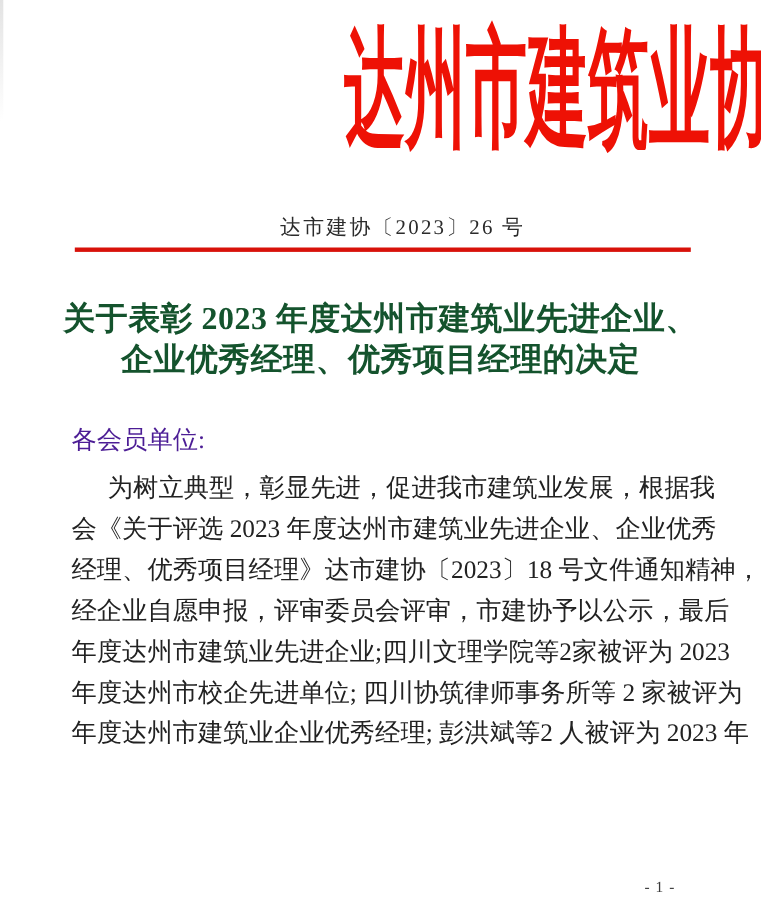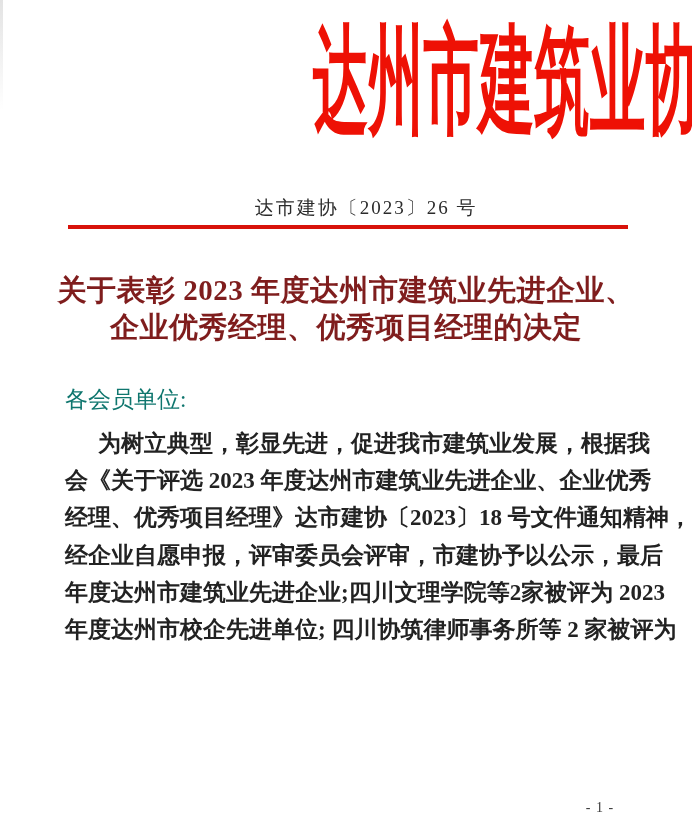--- a/index.html
+++ b/index.html
@@ -69,49 +69,48 @@
   
   .doc-title {
     position: absolute;
     top: 272px;
     left: 30px;
     width: 632px;
     text-align: center;
     font-size: 29px;
     font-weight: bold;
     line-height: 37px;
-    color: #7f1d1d;
+    color: #14532d;
     letter-spacing: 0.5px;
   }
   
   .salutation {
     position: absolute;
     top: 386px;
     left: 65px;
     font-size: 23px;
     line-height: 28px;
-    color: #0f766e;
+    color: #4c1d95;
   }
   
   .body-block {
     position: absolute;
     top: 425px;
     left: 65px;
     width: 563px;
     font-size: 23px;
     color: #222222;
   }
   .body-line {
     height: 37.2px;
     line-height: 37.2px;
     text-align: justify;
     text-align-last: justify;
     text-justify: inter-character;
     white-space: nowrap;
-    font-weight: bold;
   }
   .body-line.indent {
     padding-left: 33px;
     width: 530px;
   }
   
   .page-number {
     position: absolute;
     top: 800px;
     left: 560px;
@@ -144,17 +143,18 @@
 
   <div class="salutation">各会员单位:</div>
 
   <div class="body-block">
     <div class="body-line indent">为树立典型，彰显先进，促进我市建筑业发展，根据我</div>
     <div class="body-line">会《关于评选 2023 年度达州市建筑业先进企业、企业优秀</div>
     <div class="body-line">经理、优秀项目经理》达市建协〔2023〕18 号文件通知精神，</div>
     <div class="body-line">经企业自愿申报，评审委员会评审，市建协予以公示，最后</div>
     <div class="body-line">年度达州市建筑业先进企业;四川文理学院等2家被评为 2023</div>
     <div class="body-line">年度达州市校企先进单位; 四川协筑律师事务所等 2 家被评为</div>
+    <div class="body-line">年度达州市建筑业企业优秀经理; 彭洪斌等2 人被评为 2023 年</div>
   </div>
 
   <div class="page-number">- 1 -</div>
 
 </div>
 
 </body></html>

